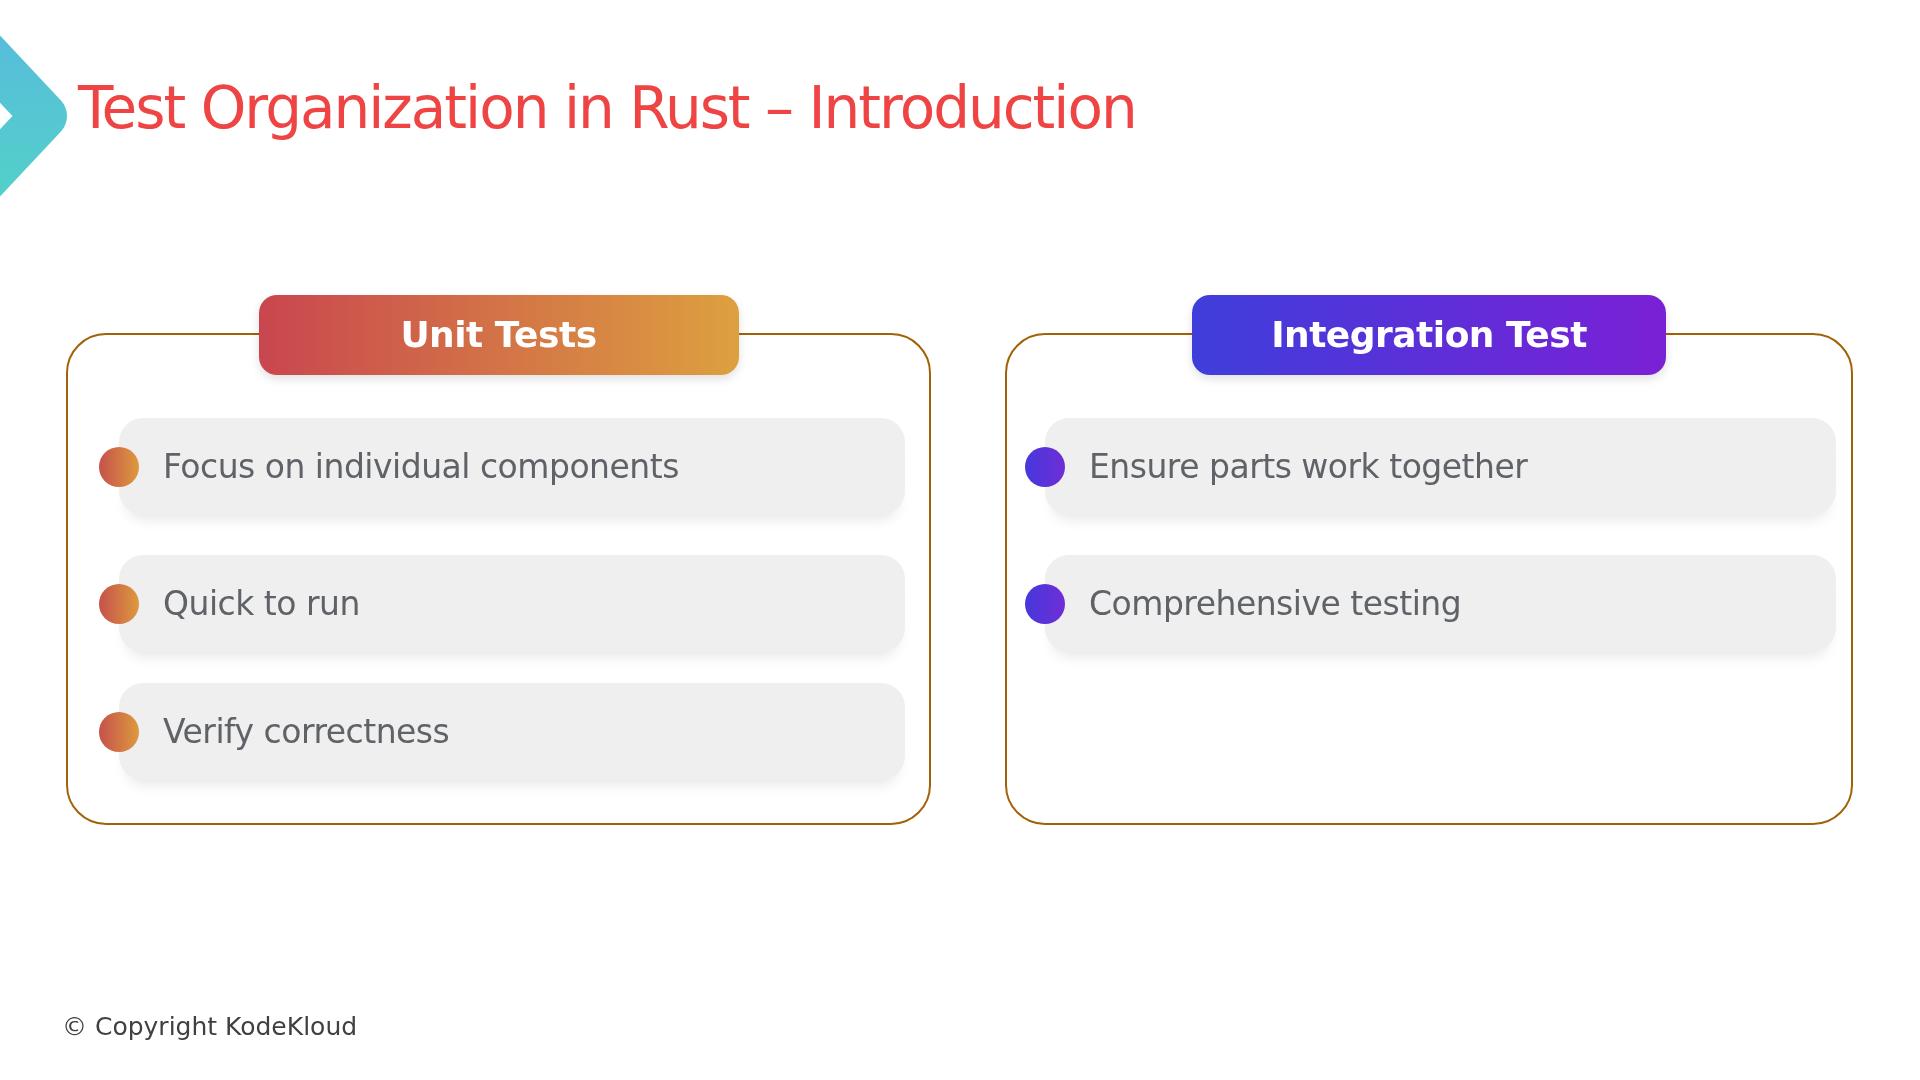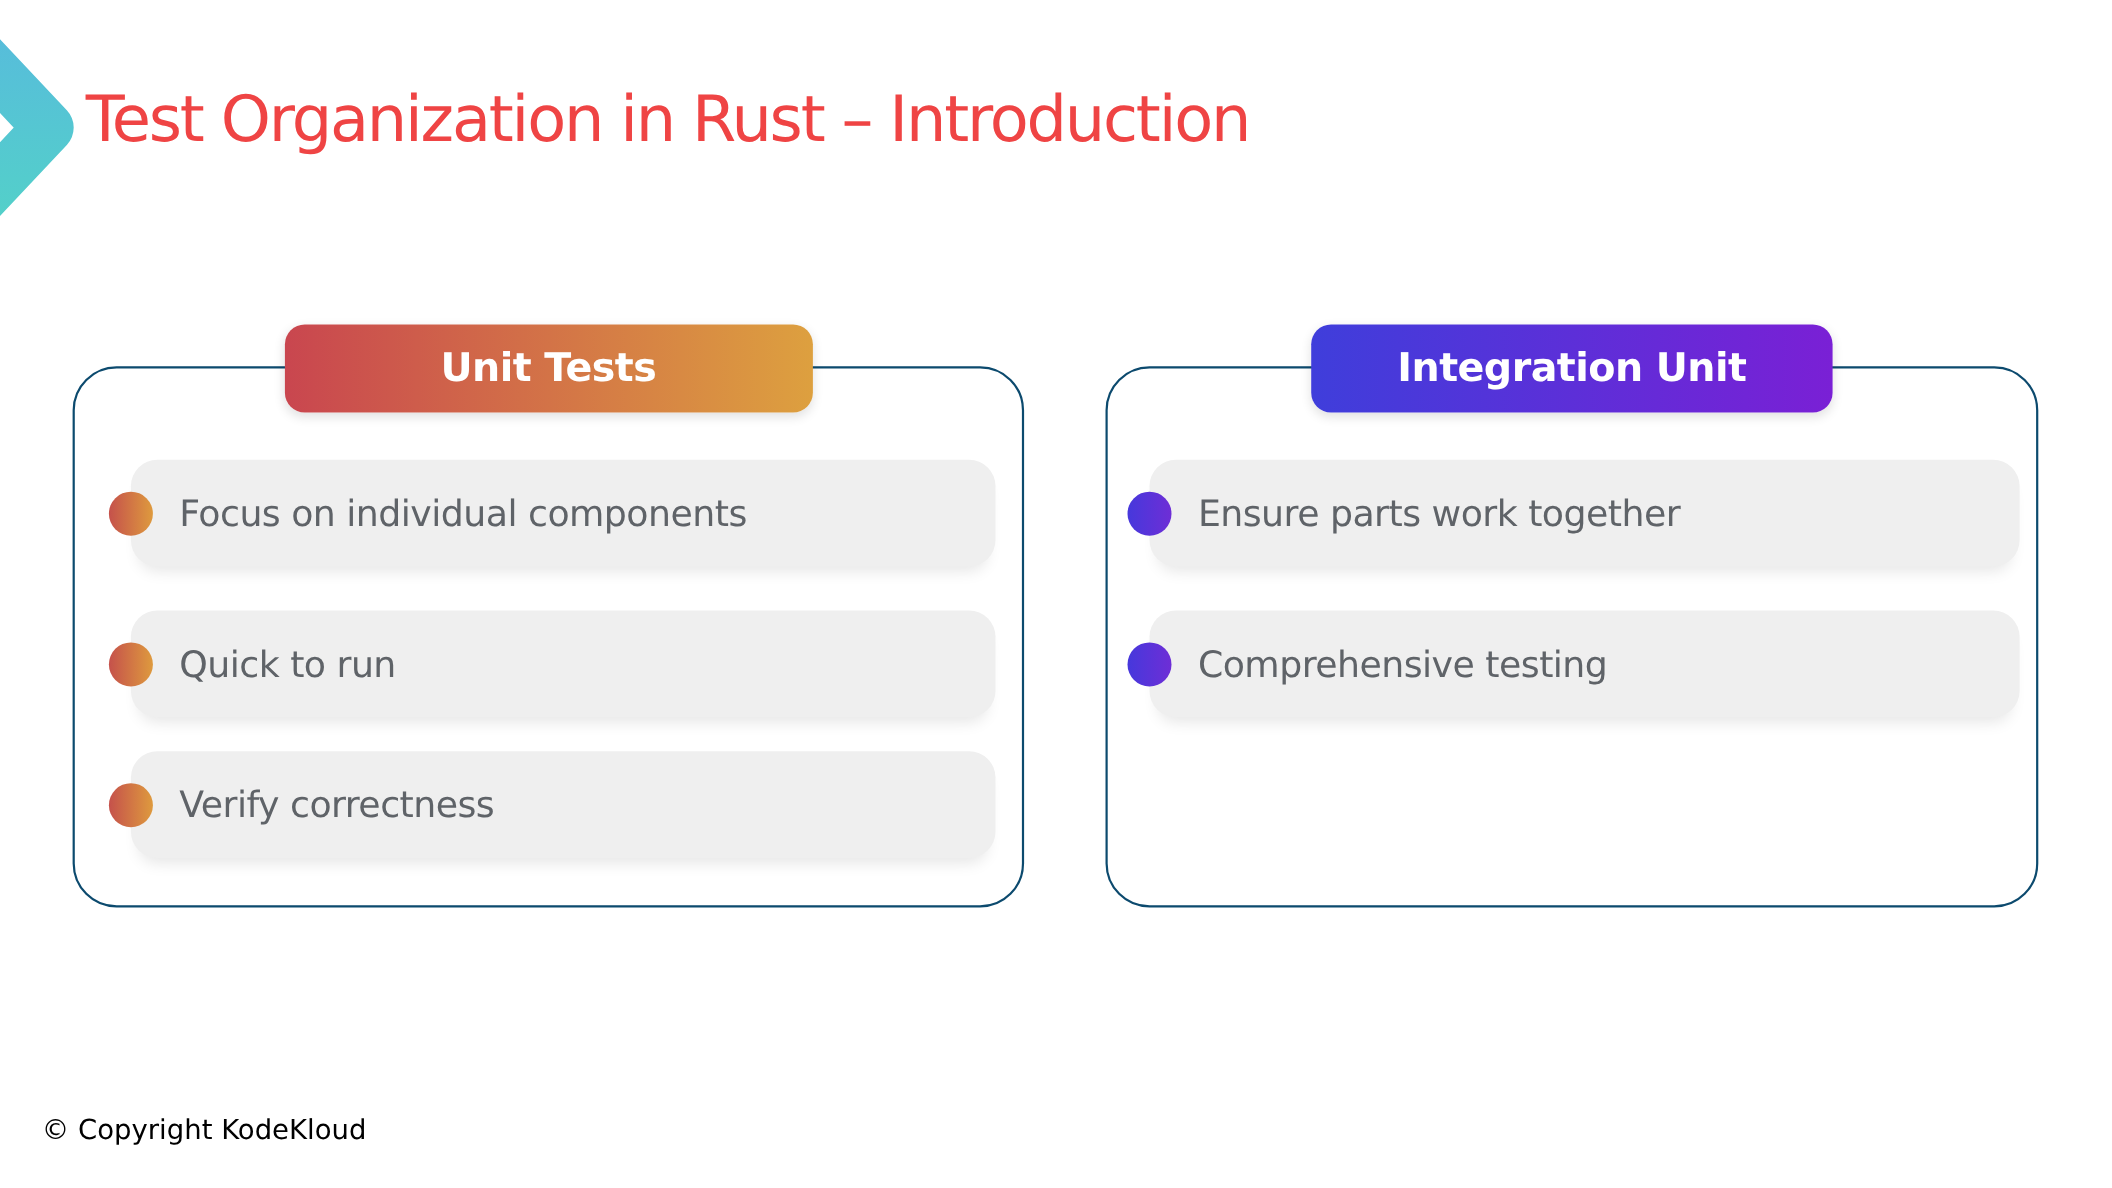--- a/index.html
+++ b/index.html
@@ -35,21 +35,21 @@
     letter-spacing: -2px;
     color: #ef4444;
     white-space: nowrap;
   }
 
   
   .card {
     position: absolute;
     top: 333px;
     height: 492px;
-    border: 2px solid #0c4a6e;
+    border: 2px solid #a16207;
     border-radius: 40px;
     background: #ffffff;
     box-sizing: border-box;
   }
   .card.left  { left: 66px;   width: 865px; }
   .card.right { left: 1005px; width: 848px; }
 
   
   .pill {
     position: absolute;
@@ -99,24 +99,24 @@
     font-size: 33px;
     letter-spacing: -0.5px;
     color: #5f6368;
     white-space: nowrap;
     text-align: center;
   }
 
   
   .footer {
     position: absolute;
-    left: 38px;
+    left: 62px;
     top: 1012px;
     font-size: 25px;
-    color: #000000;
+    color: #404040;
   }
 </style>
 </head>
 <body>
 
 <div class="slide">
 
   <svg class="logo" viewBox="0 0 70 200" aria-hidden="true">
     <defs>
       <linearGradient id="logoGrad" x1="0" y1="0" x2="0" y2="1">
@@ -140,21 +140,21 @@
       <span class="bullet" style="background: linear-gradient(90deg, rgb(197, 81, 75), rgb(222, 154, 62));"></span>
       <span class="row-text">Verify correctness</span>
     </div>
     <div class="row r1">
       <span class="bullet" style="background: linear-gradient(90deg, rgb(197, 81, 75), rgb(222, 154, 62));"></span>
       <span class="row-text">Quick to run</span>
     </div>
   </div>
 
   <div class="card right">
-    <div class="pill" style="background: linear-gradient(90deg, rgb(63, 62, 219), rgb(122, 32, 213));">Integration Unit</div>
+    <div class="pill" style="background: linear-gradient(90deg, rgb(63, 62, 219), rgb(122, 32, 213));">Integration Test</div>
 
     <div class="row r0">
       <span class="bullet" style="background: linear-gradient(90deg, rgb(70, 56, 220), rgb(110, 46, 214));"></span>
       <span class="row-text">Ensure parts work together</span>
     </div>
     <div class="row r1">
       <span class="bullet" style="background: linear-gradient(90deg, rgb(70, 56, 220), rgb(110, 46, 214));"></span>
       <span class="row-text">Comprehensive testing</span>
     </div>
   </div>

